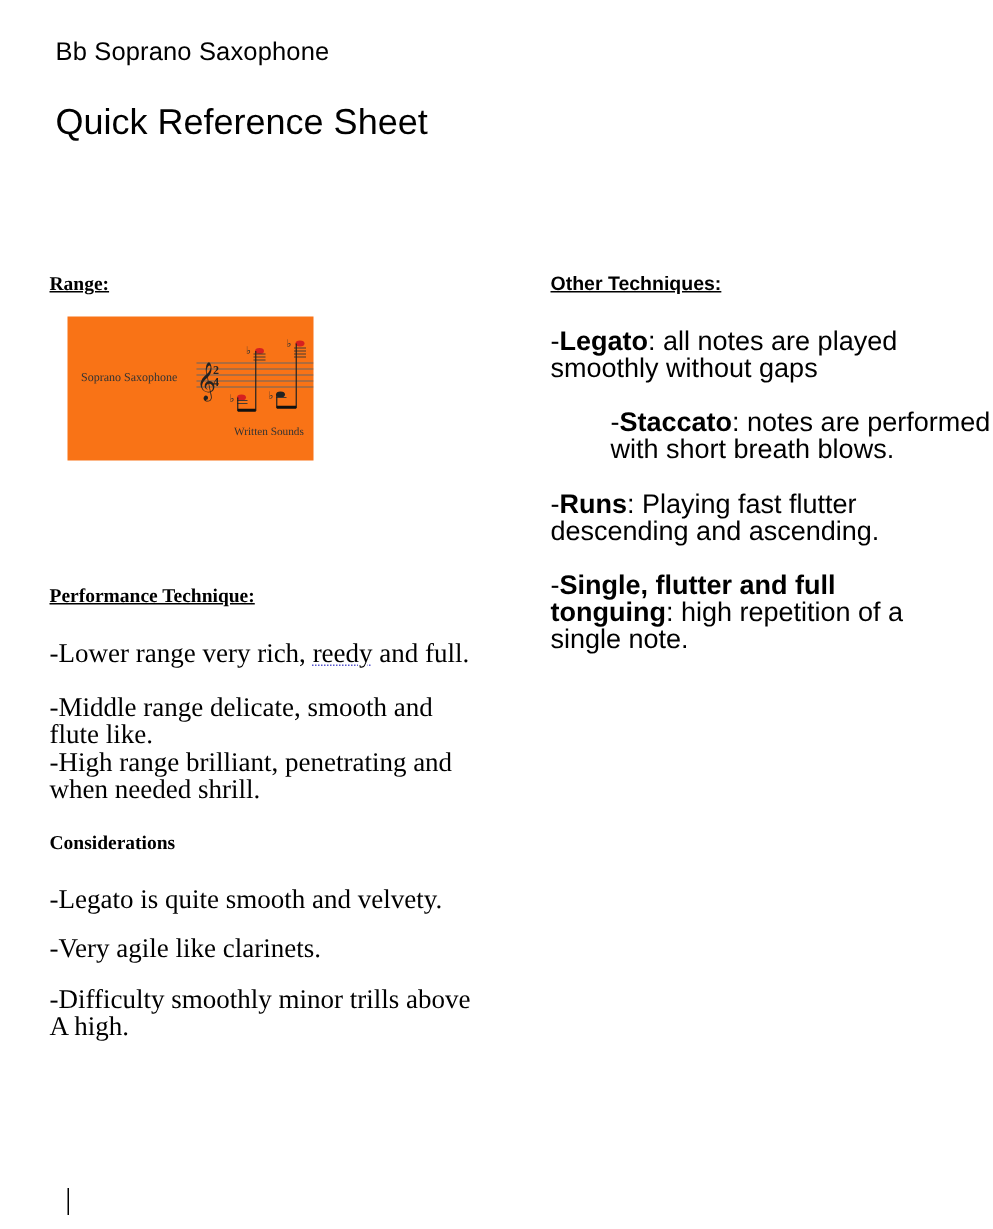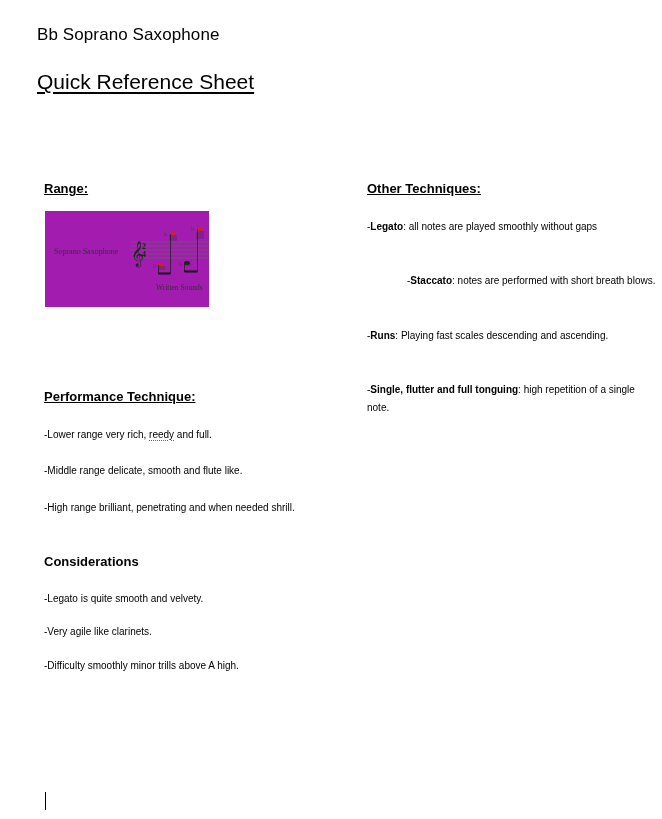--- a/index.html
+++ b/index.html
@@ -1,27 +1,27 @@
 <!DOCTYPE html>
 <html><head>
 <meta charset="utf-8">
 <style>
   html, body { margin:0; padding:0; background:#ffffff; }
   body { width:662px; height:819px; position:relative; overflow:hidden;
          font-family:"Liberation Sans", "DejaVu Sans", sans-serif; color:#000; }
   .abs { position:absolute; }
   .title { left:37px; top:21px; font-size:17px; line-height:28px; white-space:nowrap; letter-spacing:0.1px; }
-  .subtitle { left:37px; top:68px; font-size:21px; line-height:28px; white-space:nowrap; text-decoration:underline; text-underline-offset:3px; text-decoration-thickness:2px; }
-  .p { font-size:10px; line-height:18px; }
+  .subtitle { left:37px; top:68px; font-size:24px; line-height:28px; white-space:nowrap; text-underline-offset:3px; text-decoration-thickness:2px; }
+  .p { font-size:18px; line-height:18px; }
   .h { font-weight:bold; font-size:13px; line-height:18px; }
   .u { text-decoration:underline; }
-  .leftcol { left:44px; width:290px; }
+  .leftcol { left:33px; width:290px;font-family:Liberation Serif, serif; }
   .rightcol { left:367px; width:270px; }
   .spell { text-decoration:underline dotted #5555cc; text-decoration-thickness:1px; text-underline-offset:2px; }
-  .rangeimg { left:45px; top:211px; width:164px; height:96px; background:#a21caf; }
+  .rangeimg { left:45px; top:211px; width:164px; height:96px; background:#f97316; }
   .rangeimg svg { display:block; }
   .caret { left:45px; top:792px; width:1px; height:18px; background:#000; }
 </style>
 </head>
 <body>
 
 <div class="abs title">Bb Soprano Saxophone</div>
 <div class="abs subtitle">Quick Reference Sheet</div>
 
 <div class="abs leftcol h u" style="top:180px;">Range:</div>
@@ -85,19 +85,19 @@
 
 <div class="abs rightcol h u" style="top:180px;">Other Techniques:</div>
 
 <div class="abs rightcol p" style="top:218px;">
   <span>-</span><b>Legato</b><span>: all notes are played smoothly without gaps</span>
 </div>
 <div class="abs rightcol p" style="top:272px;margin-left:40px;">
   <span>-</span><b>Staccato</b><span>: notes are performed with short breath blows.</span>
 </div>
 <div class="abs rightcol p" style="top:327px;">
-  <span>-</span><b>Runs</b><span>: Playing fast scales descending and ascending.</span>
+  <span>-</span><b>Runs</b><span>: Playing fast flutter descending and ascending.</span>
 </div>
 <div class="abs rightcol p" style="top:381px;">
   <span>-</span><b>Single, flutter and full tonguing</b><span>: high repetition of a single note.</span>
 </div>
 
 <div class="abs caret"></div>
 
 </body></html>

